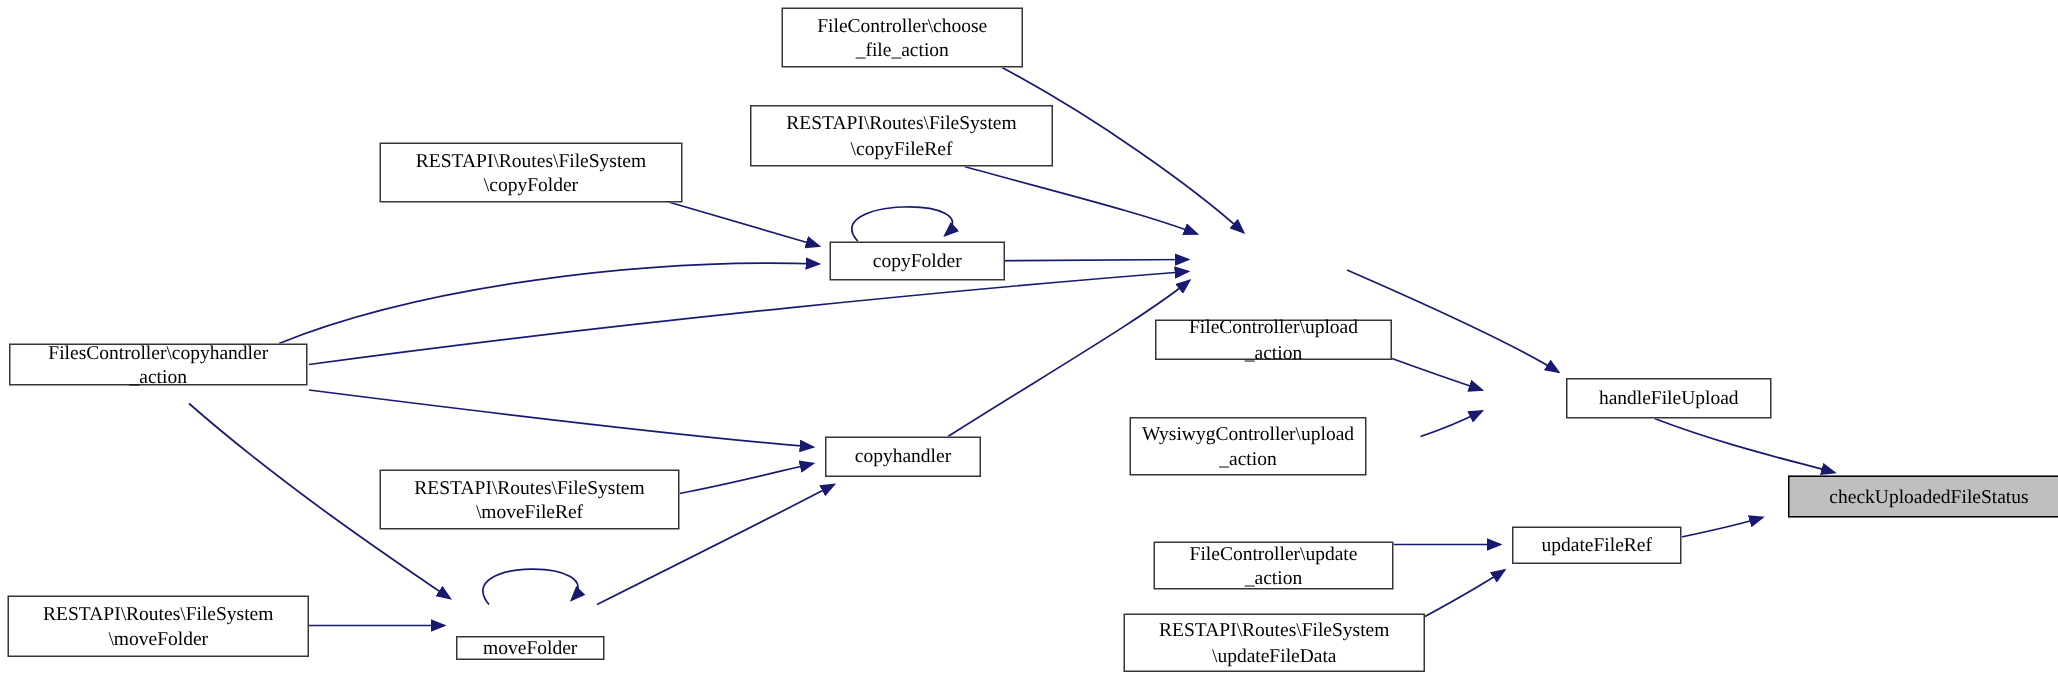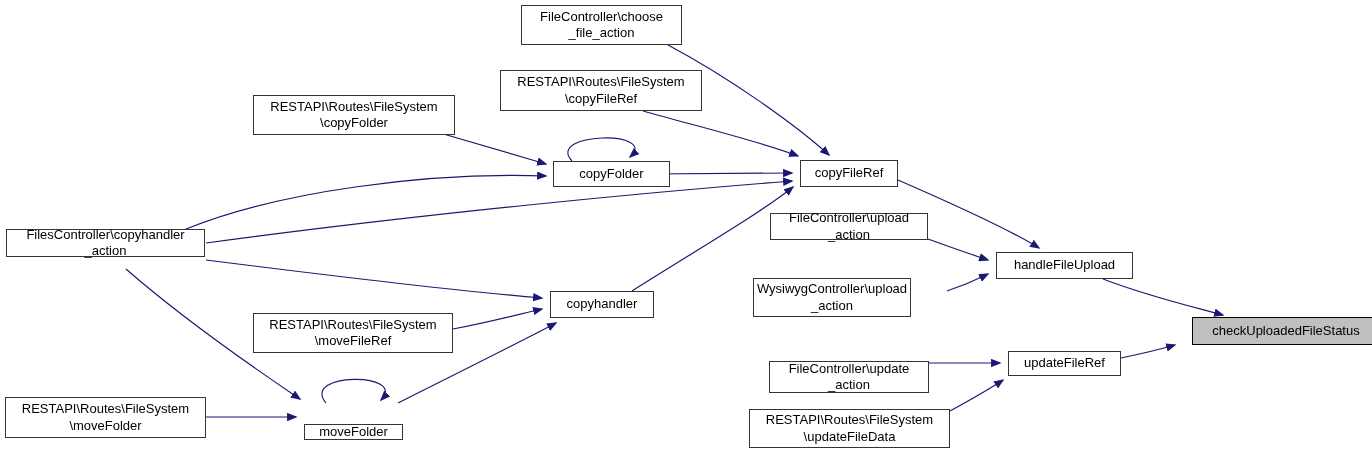--- a/index.html
+++ b/index.html
@@ -6,21 +6,21 @@
     margin: 0;
     padding: 0;
     background: #ffffff;
   }
   #canvas {
     position: relative;
     width: 1372px;
     height: 455px;
     background: #ffffff;
     overflow: hidden;
-    font-family: Liberation Sans, sans-serif;
+    font-family: Liberation Serif, serif;
     border-radius: 32px;
   }
   #edges {
     position: absolute;
     left: 0;
     top: 0;
     width: 1372px;
     height: 455px;
   }
   #edges path {
@@ -87,32 +87,31 @@
 _file_action</div>
 
   <div class="node" style="left:500px;top:70px;width:202px;height:41px">RESTAPI\Routes\FileSystem
 \copyFileRef</div>
 
   <div class="node" style="left:253px;top:95px;width:202px;height:40px">RESTAPI\Routes\FileSystem
 \copyFolder</div>
 
   <div class="node" style="left:553px;top:161px;width:117px;height:26px">copyFolder</div>
 
-  <div class="node" style="left:800px;top:160px;width:98px;height:27px">copyFileRef</div>
 
   <div class="node" style="left:6px;top:229px;width:199px;height:28px">FilesController\copyhandler
 _action</div>
 
   <div class="node" style="left:770px;top:213px;width:158px;height:27px">FileController\upload
 _action</div>
 
   <div class="node" style="left:753px;top:278px;width:158px;height:39px">WysiwygController\upload
 _action</div>
 
-  <div class="node" style="left:996px;top:252px;width:137px;height:27px">handleFileUpload</div>
+  <div class="node" style="left:1044px;top:252px;width:137px;height:27px">handleFileUpload</div>
 
   <div class="node" style="left:550px;top:291px;width:104px;height:27px">copyhandler</div>
 
   <div class="node" style="left:253px;top:313px;width:200px;height:40px">RESTAPI\Routes\FileSystem
 \moveFileRef</div>
 
   <div class="node" style="left:5px;top:397px;width:201px;height:41px">RESTAPI\Routes\FileSystem
 \moveFolder</div>
 
   <div class="node" style="left:304px;top:424px;width:99px;height:16px">moveFolder</div>

